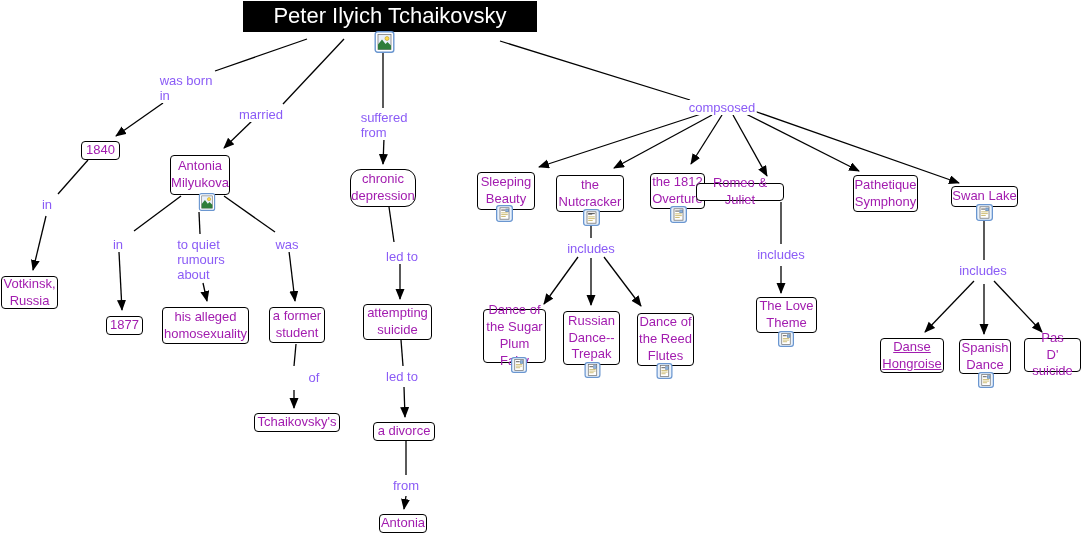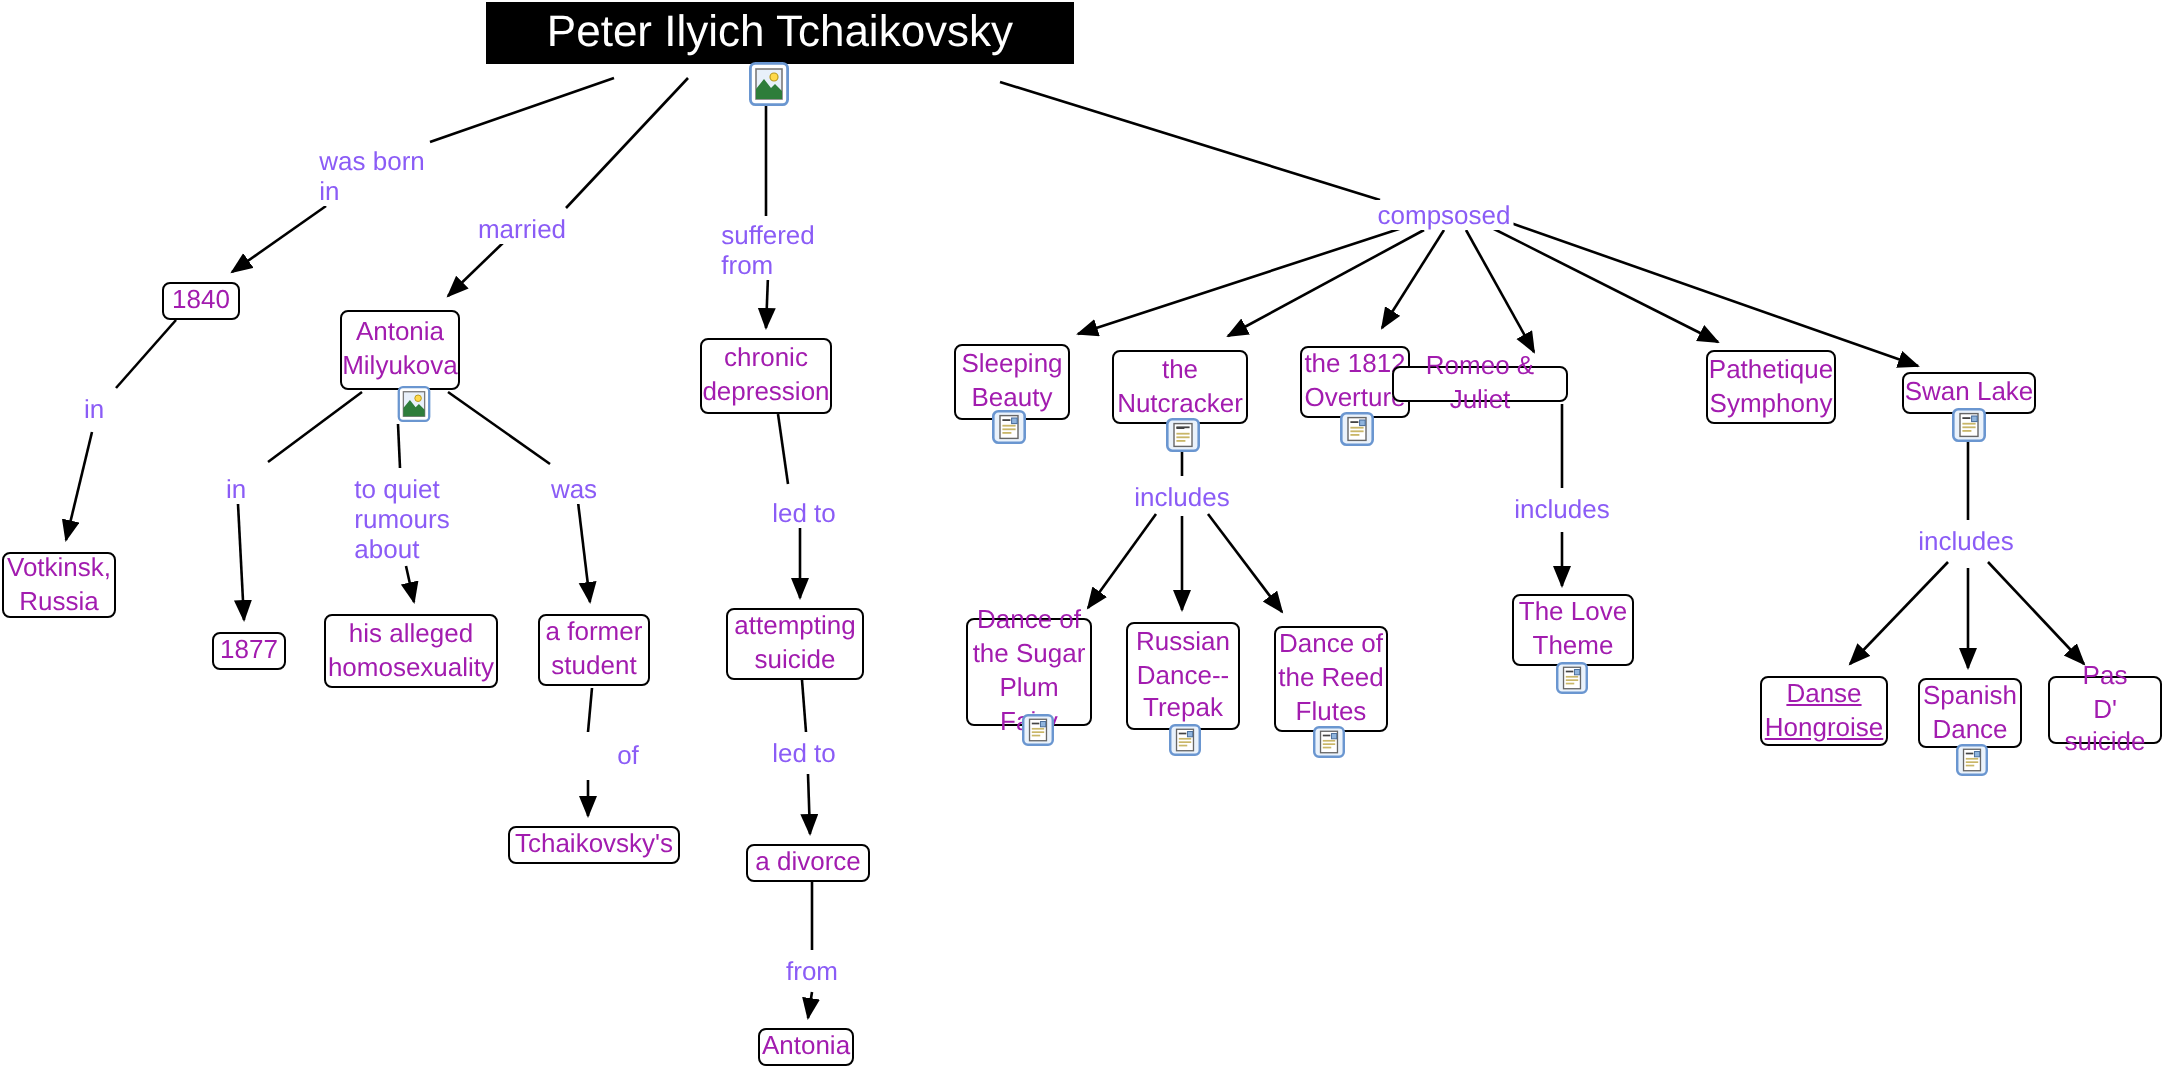--- a/index.html
+++ b/index.html
@@ -82,21 +82,21 @@
       <div class="node" style="left: 1px; top: 276px; width: 57px; height: 33px;">Votkinsk,
 Russia</div>
       <div class="node" style="left: 170px; top: 155px; width: 60px; height: 40px;">Antonia
 Milyukova</div>
       <div class="node" style="left: 106px; top: 316px; width: 37px; height: 19px;">1877</div>
       <div class="node" style="left: 162px; top: 307px; width: 87px; height: 37px;">his alleged
 homosexuality</div>
       <div class="node" style="left: 269px; top: 307px; width: 56px; height: 36px;">a former
 student</div>
       <div class="node" style="left: 254px; top: 413px; width: 86px; height: 19px;">Tchaikovsky's</div>
-      <div class="node" style="left: 350px; top: 169px; width: 66px; height: 38px;">chronic
+      <div class="node" style="left: 350px; top: 169px; width: 66px; height: 38px; border-radius: 11px;">chronic
 depression</div>
       <div class="node" style="left: 363px; top: 304px; width: 69px; height: 36px;">attempting
 suicide</div>
       <div class="node" style="left: 373px; top: 422px; width: 62px; height: 19px;">a divorce</div>
       <div class="node" style="left: 379px; top: 514px; width: 48px; height: 19px;">Antonia</div>
       <div class="node" style="left: 477px; top: 172px; width: 58px; height: 38px;">Sleeping
 Beauty</div>
       <div class="node" style="left: 556px; top: 175px; width: 68px; height: 37px;">the
 Nutcracker</div>
       <div class="node" style="left: 650px; top: 173px; width: 55px; height: 36px;">the 1812

